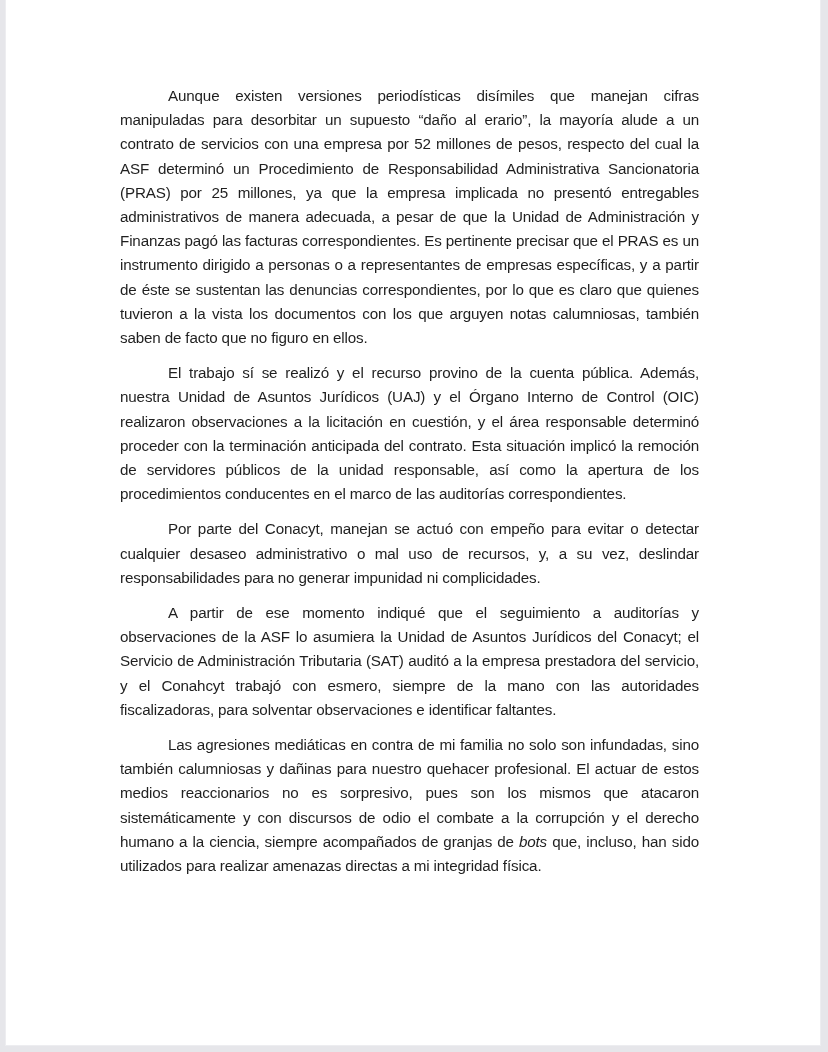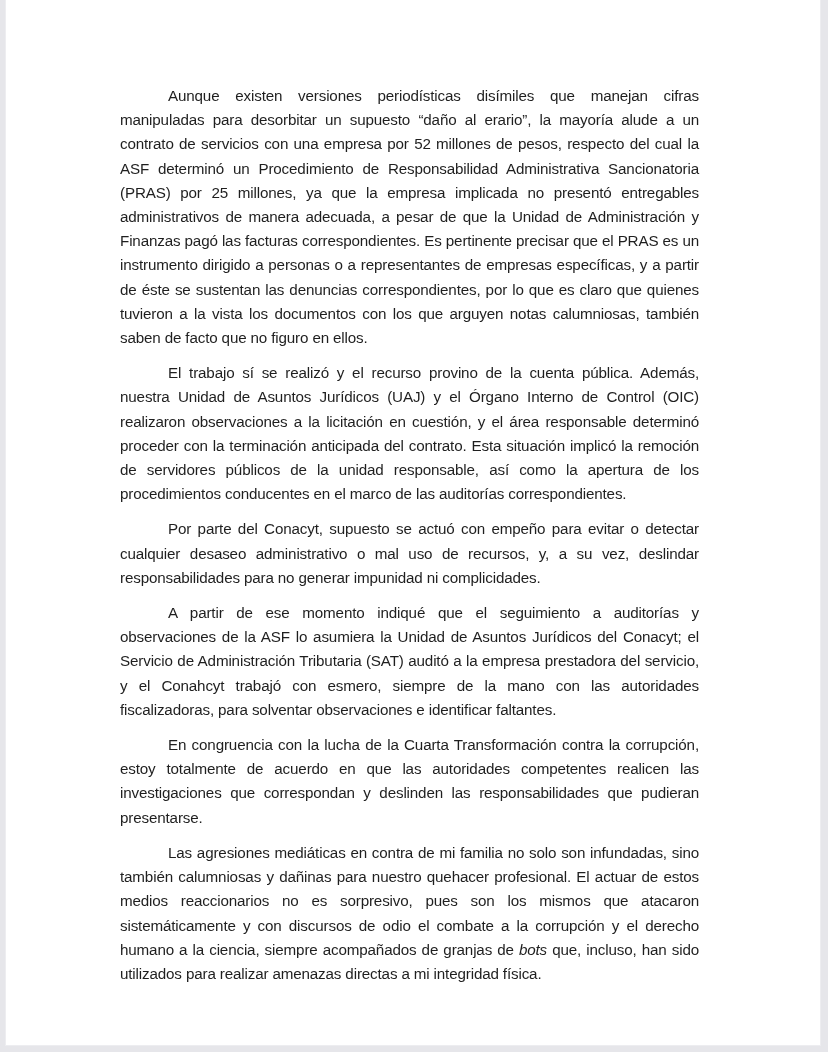--- a/index.html
+++ b/index.html
@@ -44,18 +44,17 @@
     .para em {
     }
   </style>
 </head>
 <body>
 
 <div class="page">
   <div class="content">
     <p class="para">Aunque existen versiones periodísticas disímiles que manejan cifras manipuladas para desorbitar un supuesto “daño al erario”, la mayoría alude a un contrato de servicios con una empresa por 52 millones de pesos, respecto del cual la ASF determinó un Procedimiento de Responsabilidad Administrativa Sancionatoria (PRAS) por 25 millones, ya que la empresa implicada no presentó entregables administrativos de manera adecuada, a pesar de que la Unidad de Administración y Finanzas pagó las facturas correspondientes. Es pertinente precisar que el PRAS es un instrumento dirigido a personas o a representantes de empresas específicas, y a partir de éste se sustentan las denuncias correspondientes, por lo que es claro que quienes tuvieron a la vista los documentos con los que arguyen notas calumniosas, también saben de facto que no figuro en ellos.</p>
     <p class="para">El trabajo sí se realizó y el recurso provino de la cuenta pública. Además, nuestra Unidad de Asuntos Jurídicos (UAJ) y el Órgano Interno de Control (OIC) realizaron observaciones a la licitación en cuestión, y el área responsable determinó proceder con la terminación anticipada del contrato. Esta situación implicó la remoción de servidores públicos de la unidad responsable, así como la apertura de los procedimientos conducentes en el marco de las auditorías correspondientes.</p>
-    <p class="para">Por parte del Conacyt, supuesto se actuó con empeño para evitar o detectar cualquier desaseo administrativo o mal uso de recursos, y, a su vez, deslindar responsabilidades para no generar impunidad ni complicidades.</p>
+    <p class="para">Por parte del Conacyt, manejan se actuó con empeño para evitar o detectar cualquier desaseo administrativo o mal uso de recursos, y, a su vez, deslindar responsabilidades para no generar impunidad ni complicidades.</p>
     <p class="para">A partir de ese momento indiqué que el seguimiento a auditorías y observaciones de la ASF lo asumiera la Unidad de Asuntos Jurídicos del Conacyt; el Servicio de Administración Tributaria (SAT) auditó a la empresa prestadora del servicio, y el Conahcyt trabajó con esmero, siempre de la mano con las autoridades fiscalizadoras, para solventar observaciones e identificar faltantes.</p>
-    <p class="para">En congruencia con la lucha de la Cuarta Transformación contra la corrupción, estoy totalmente de acuerdo en que las autoridades competentes realicen las investigaciones que correspondan y deslinden las responsabilidades que pudieran presentarse.</p>
     <p class="para"><span>Las agresiones mediáticas en contra de mi familia no solo son infundadas, sino también calumniosas y dañinas para nuestro quehacer profesional. El actuar de estos medios reaccionarios no es sorpresivo, pues son los mismos que atacaron sistemáticamente y con discursos de odio el combate a la corrupción y el derecho humano a la ciencia, siempre acompañados de granjas de </span><em>bots</em><span> que, incluso, han sido utilizados para realizar amenazas directas a mi integridad física.</span></p>
   </div>
 </div>
 
 </body></html>

